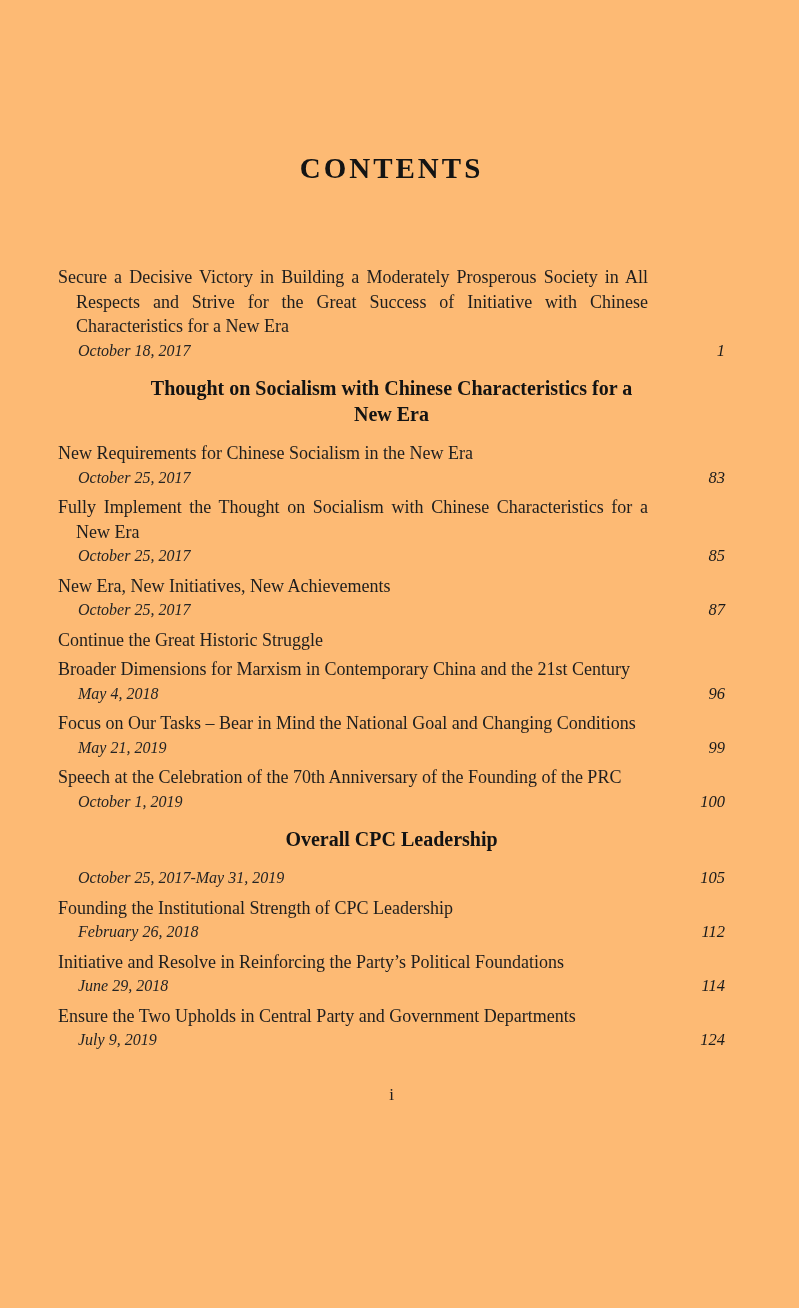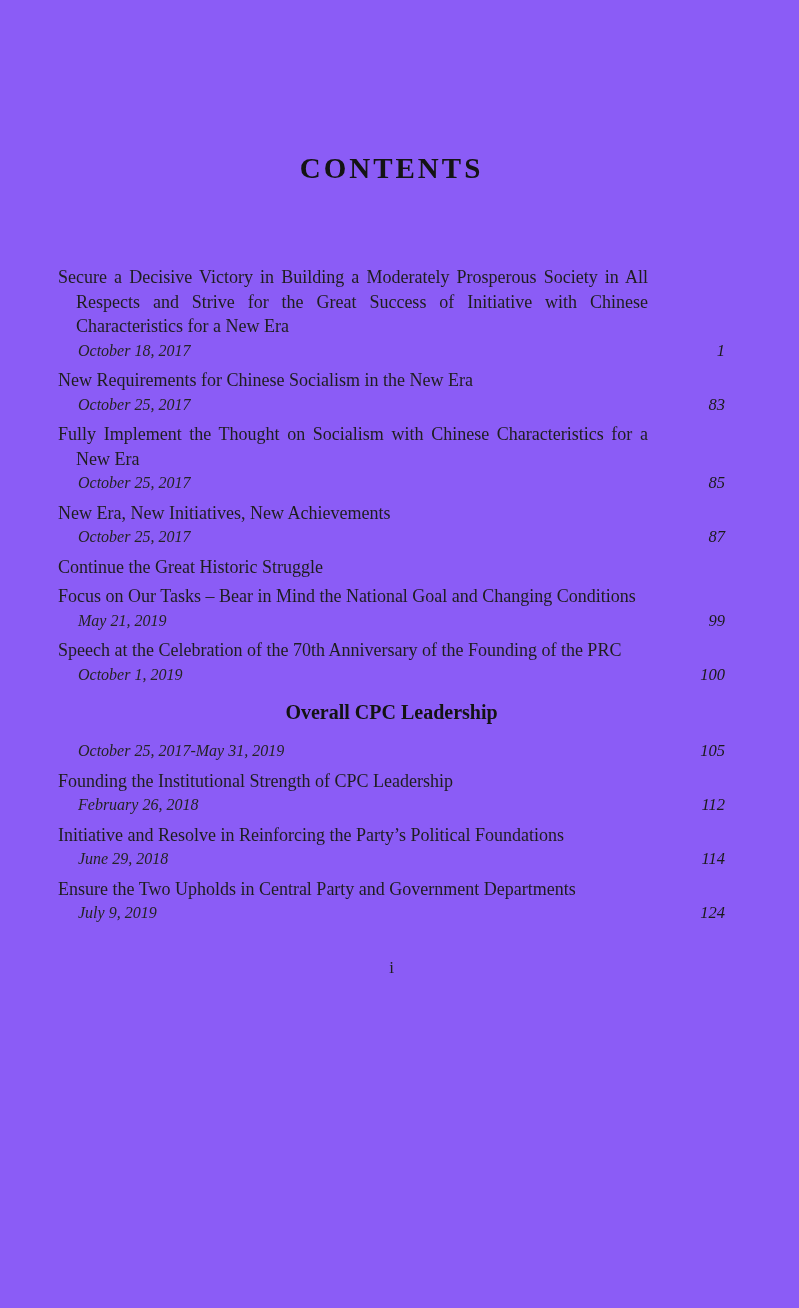--- a/index.html
+++ b/index.html
@@ -4,21 +4,21 @@
 <style>
   html, body {
     margin: 0;
     padding: 0;
     background: #ffffff;
   }
   .page {
     position: relative;
     width: 799px;
     height: 1308px;
-    background: #8b5cf6;
+    background: #fdba74;
     font-family: "Liberation Serif", serif;
     color: #1e1e1e;
     box-sizing: border-box;
     padding: 150px 74px 0 58px;
     overflow: hidden;
   }
   .book-title {
     text-align: center;
     font-size: 29px;
     font-weight: bold;
@@ -80,20 +80,21 @@
   <h1 class="book-title">CONTENTS</h1>
 
   <div id="toc">
       <div class="toc-entry">
         <div class="entry-title">Secure a Decisive Victory in Building a Moderately Prosperous Society in All Respects and Strive for the Great Success of Initiative with Chinese Characteristics for a New Era</div>
         <div class="entry-meta">
           <span class="entry-date">October 18, 2017</span>
           <span class="entry-page">1</span>
         </div>
       </div>
+      <div class="section-heading">Thought on Socialism with Chinese Characteristics for a New Era</div>
       <div class="toc-entry">
         <div class="entry-title">New Requirements for Chinese Socialism in the New Era</div>
         <div class="entry-meta">
           <span class="entry-date">October 25, 2017</span>
           <span class="entry-page">83</span>
         </div>
       </div>
       <div class="toc-entry">
         <div class="entry-title">Fully Implement the Thought on Socialism with Chinese Characteristics for a New Era</div>
         <div class="entry-meta">
@@ -103,20 +104,27 @@
       </div>
       <div class="toc-entry">
         <div class="entry-title">New Era, New Initiatives, New Achievements</div>
         <div class="entry-meta">
           <span class="entry-date">October 25, 2017</span>
           <span class="entry-page">87</span>
         </div>
       </div>
       <div class="toc-entry">
         <div class="entry-title">Continue the Great Historic Struggle</div>
+      </div>
+      <div class="toc-entry">
+        <div class="entry-title">Broader Dimensions for Marxism in Contemporary China and the 21st Century</div>
+        <div class="entry-meta">
+          <span class="entry-date">May 4, 2018</span>
+          <span class="entry-page">96</span>
+        </div>
       </div>
       <div class="toc-entry">
         <div class="entry-title">Focus on Our Tasks – Bear in Mind the National Goal and Changing Conditions</div>
         <div class="entry-meta">
           <span class="entry-date">May 21, 2019</span>
           <span class="entry-page">99</span>
         </div>
       </div>
       <div class="toc-entry">
         <div class="entry-title">Speech at the Celebration of the 70th Anniversary of the Founding of the PRC</div>

